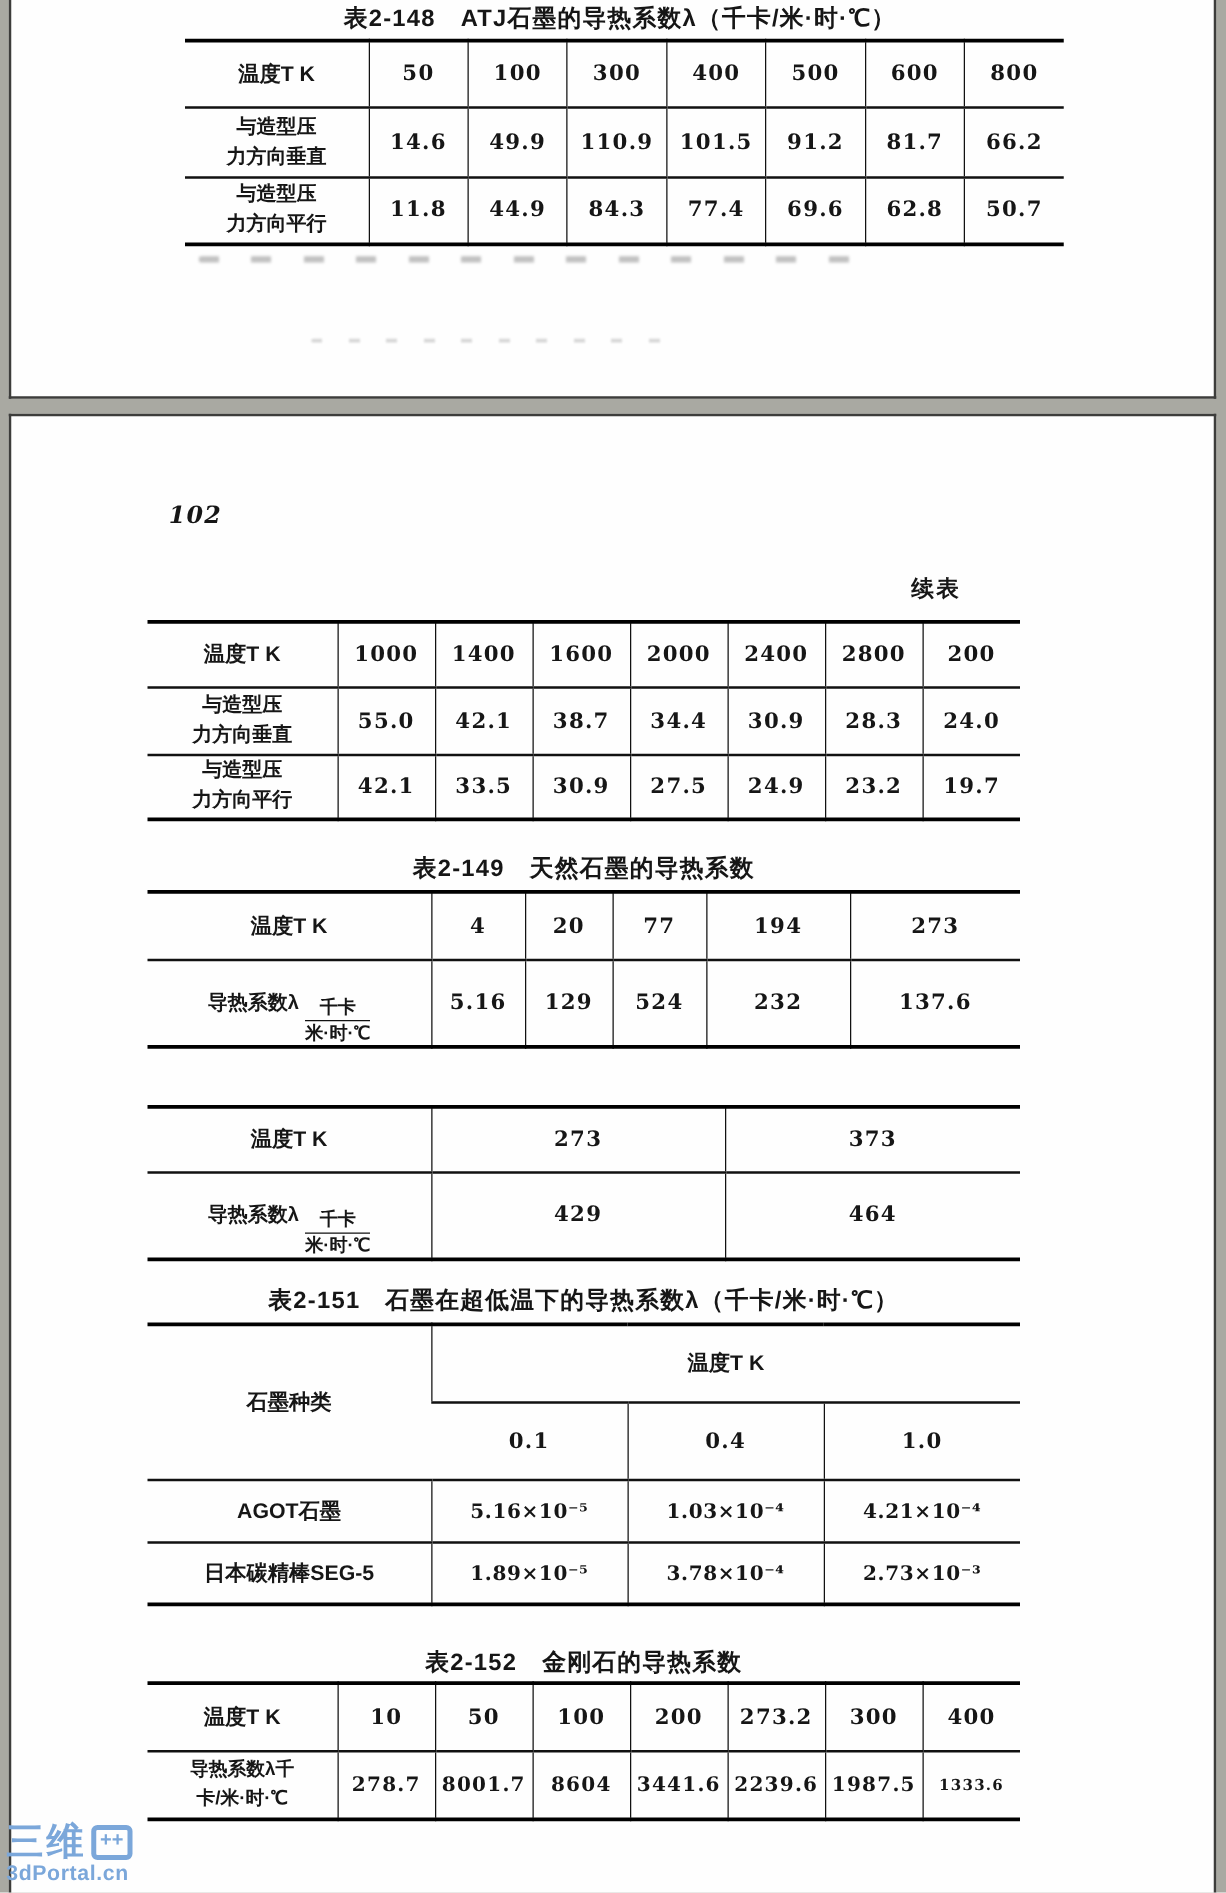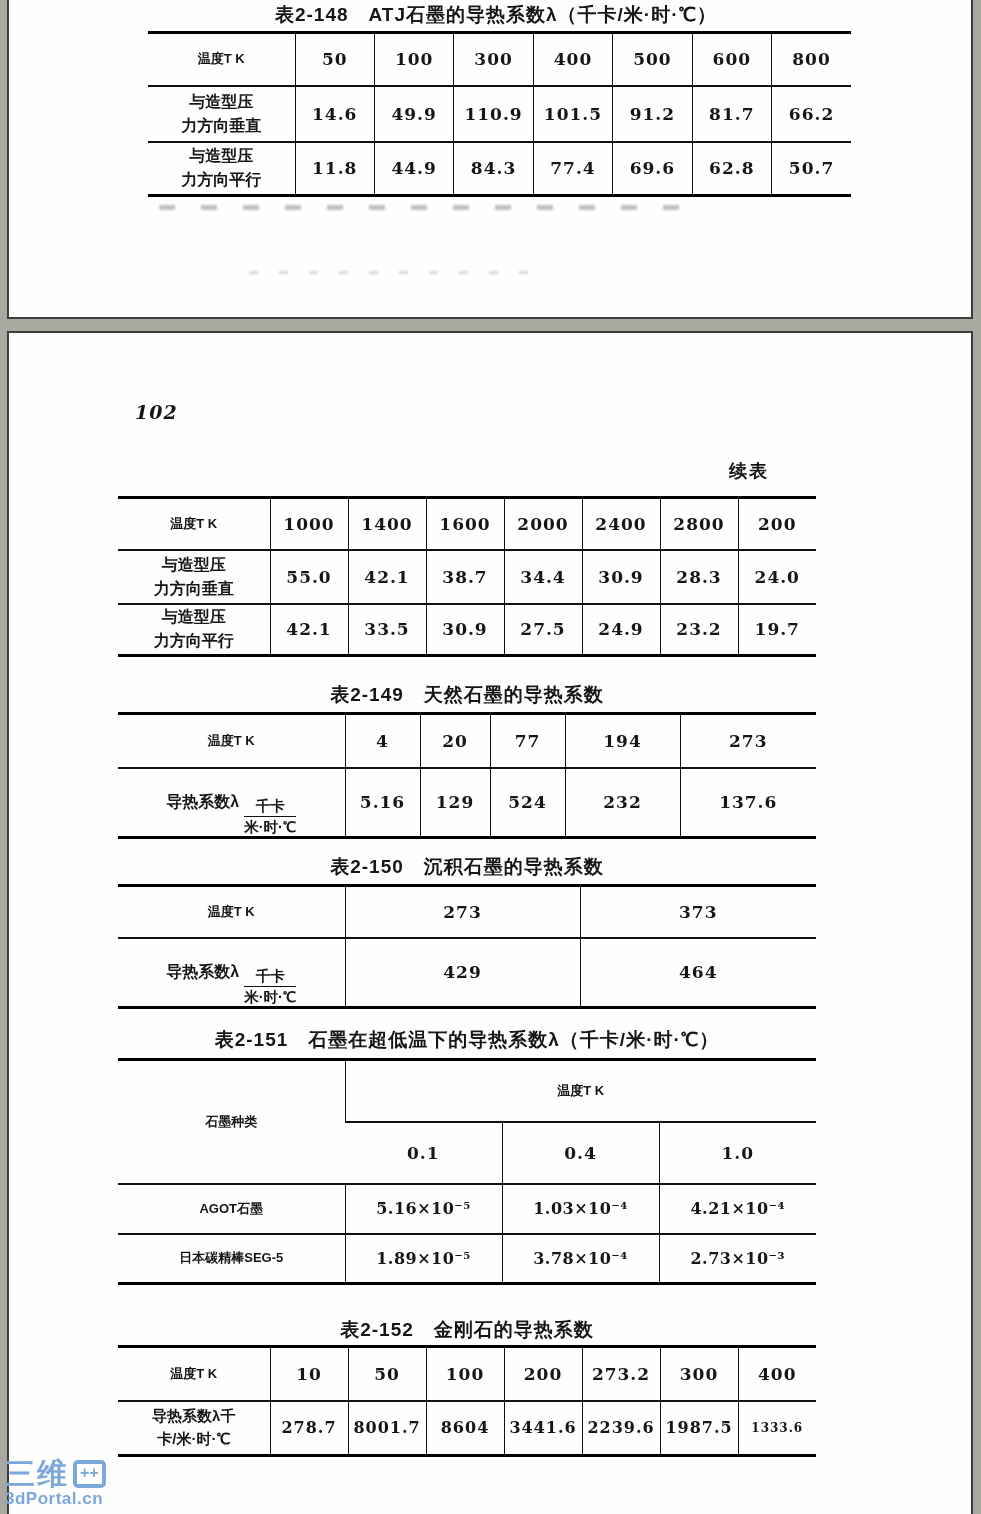--- a/index.html
+++ b/index.html
@@ -24,21 +24,21 @@
     border-collapse:collapse;table-layout:fixed;width:100%;
     border-top:3px solid #000;border-bottom:3px solid #000;
   }
   table.booktable td{
     border-left:1.6px solid #111;
     text-align:center;vertical-align:middle;padding:0 2px;
     overflow:hidden;
   }
   table.booktable td:first-child{border-left:none;}
   table.booktable tr+tr td{border-top:2px solid #111;}
-  .cjk{font-weight:700;font-size:13px;}
+  .cjk{font-weight:700;font-size:17px;}
   .num{font-family:"DejaVu Serif","Liberation Serif",serif;font-weight:700;font-size:17px;letter-spacing:1px;}
   .sci{font-family:"DejaVu Serif","Liberation Serif",serif;font-weight:700;font-size:16px;letter-spacing:0.5px;}
   .two-line{white-space:pre-line;line-height:1.5;font-size:16px;}
   .page-num{font-family:"DejaVu Serif","Liberation Serif",serif;font-style:italic;font-weight:800;font-size:19px;letter-spacing:1px;}
   .cont-label{font-weight:800;font-size:18px;letter-spacing:2px;}
   .frac-wrap{display:inline-flex;align-items:center;gap:5px;justify-content:center;}
   .frac{display:inline-flex;flex-direction:column;font-size:14.5px;line-height:1.25;font-weight:700;}
   .frac .fnum{border-bottom:1.6px solid #111;padding:0 6px 1px;margin-top:28px;}
   .frac .fden{padding-top:1px;}
   .noise{
@@ -206,21 +206,20 @@
         <td class="num">5.16</td>
         <td class="num">129</td>
         <td class="num">524</td>
         <td class="num">232</td>
         <td class="num">137.6</td>
       </tr>
     </tbody>
       </table>
   </div>
 
-  <div class="abs tbl-title" style="left:109px;top:521px;width:698px;">表2-150　沉积石墨的导热系数</div>
   <div class="abs" style="left:109px;top:551px;width:698px;">
     <table class="booktable">
       <colgroup>
           <col style="width:227px">
           <col style="width:235px">
           <col>
         </colgroup>
       <tbody>
           <tr style="height:52px;">
         <td class="cjk">温度T K</td>

